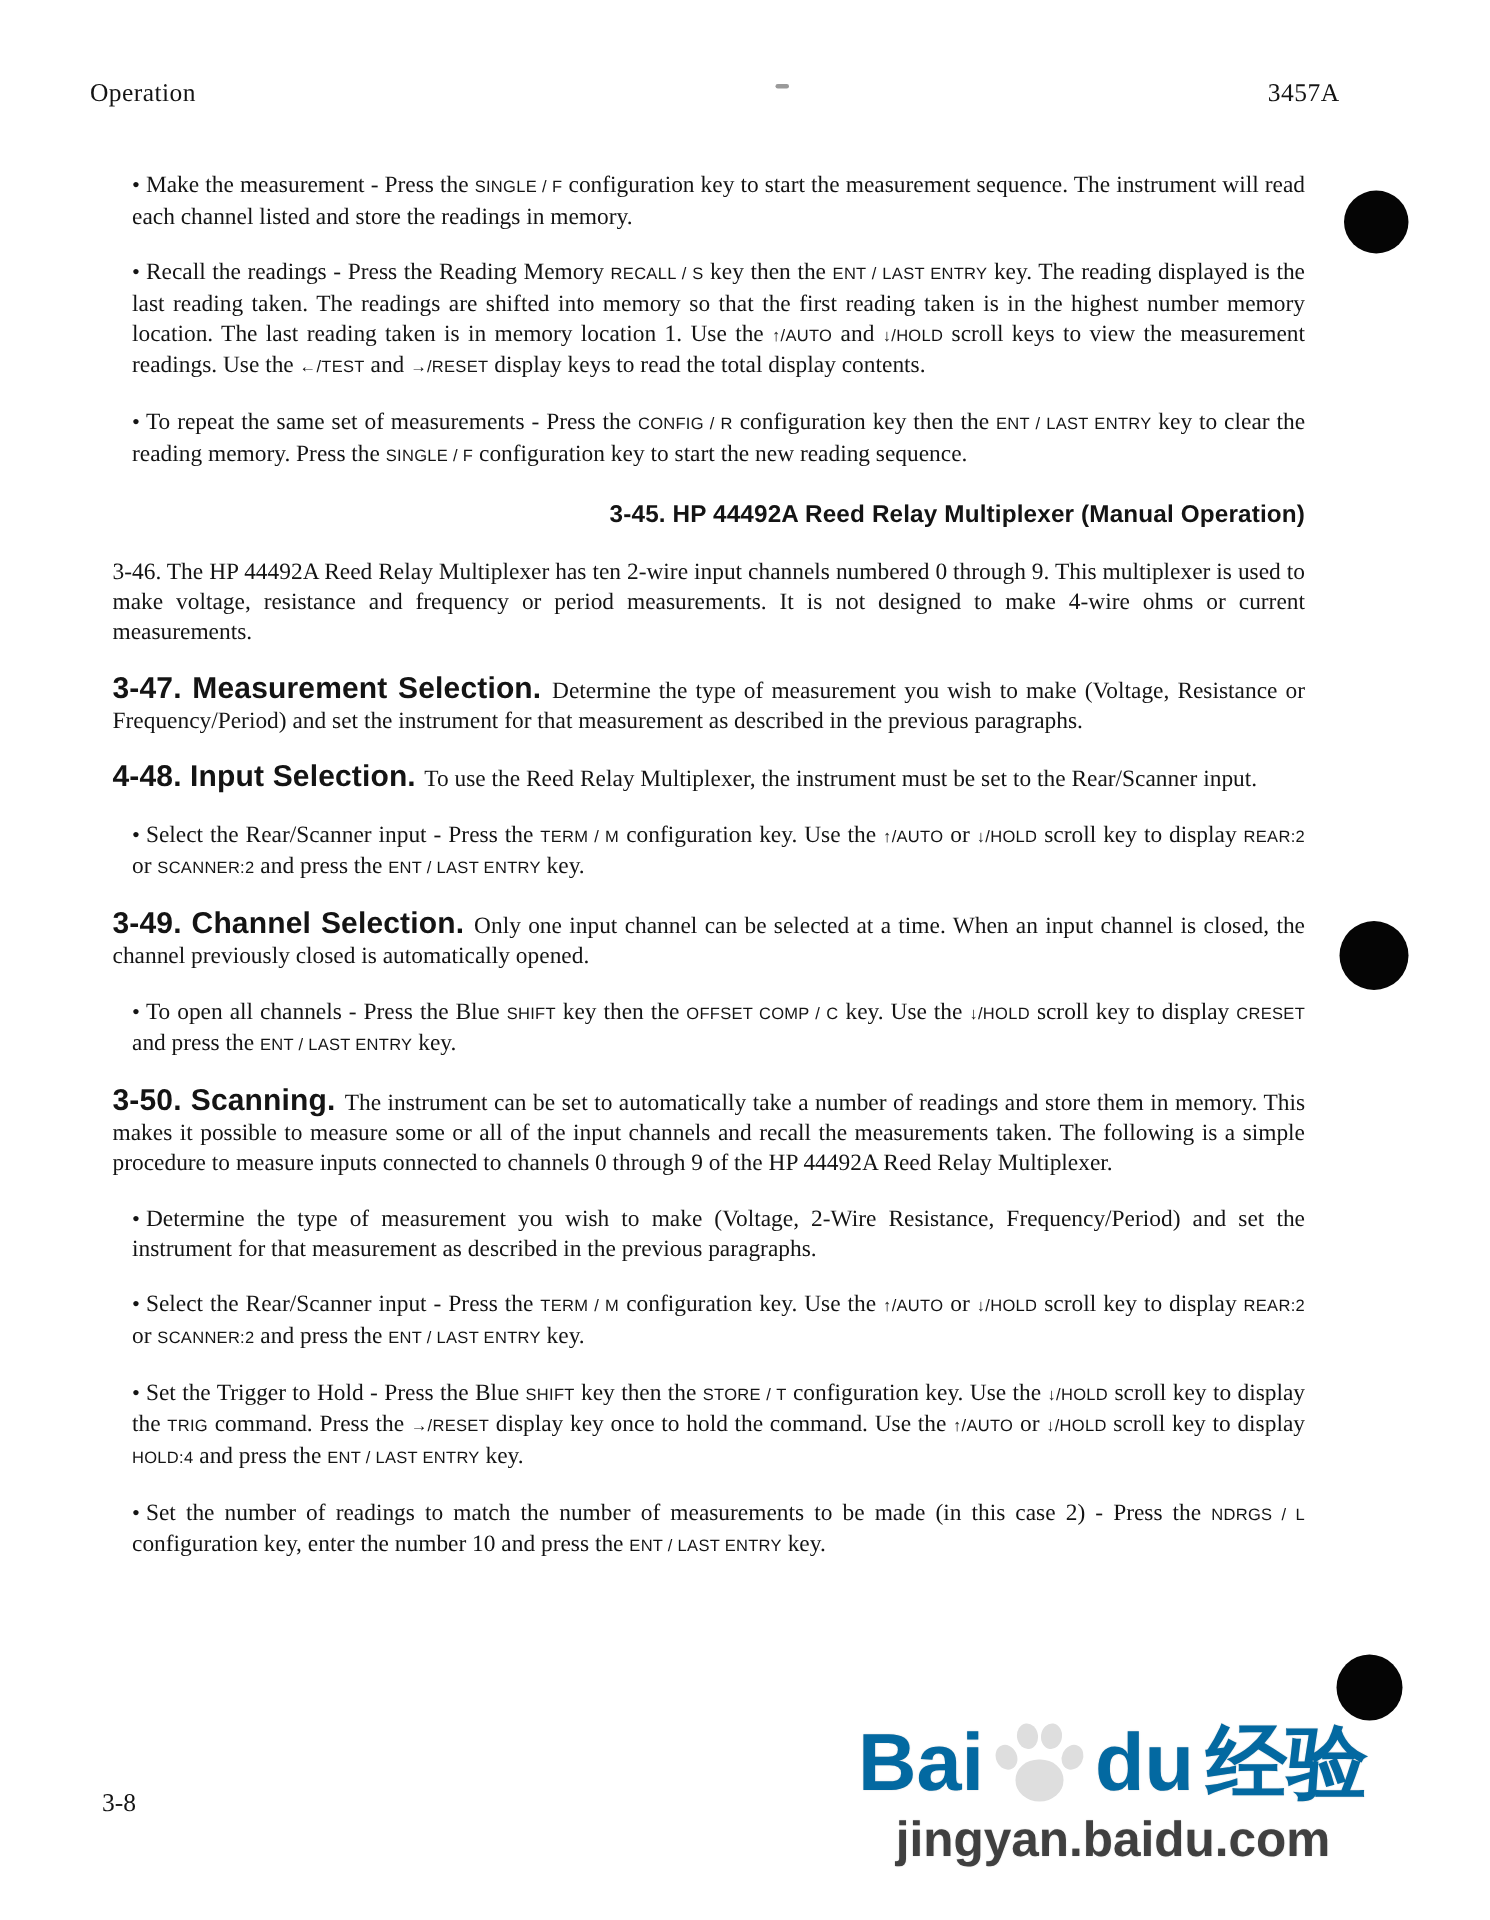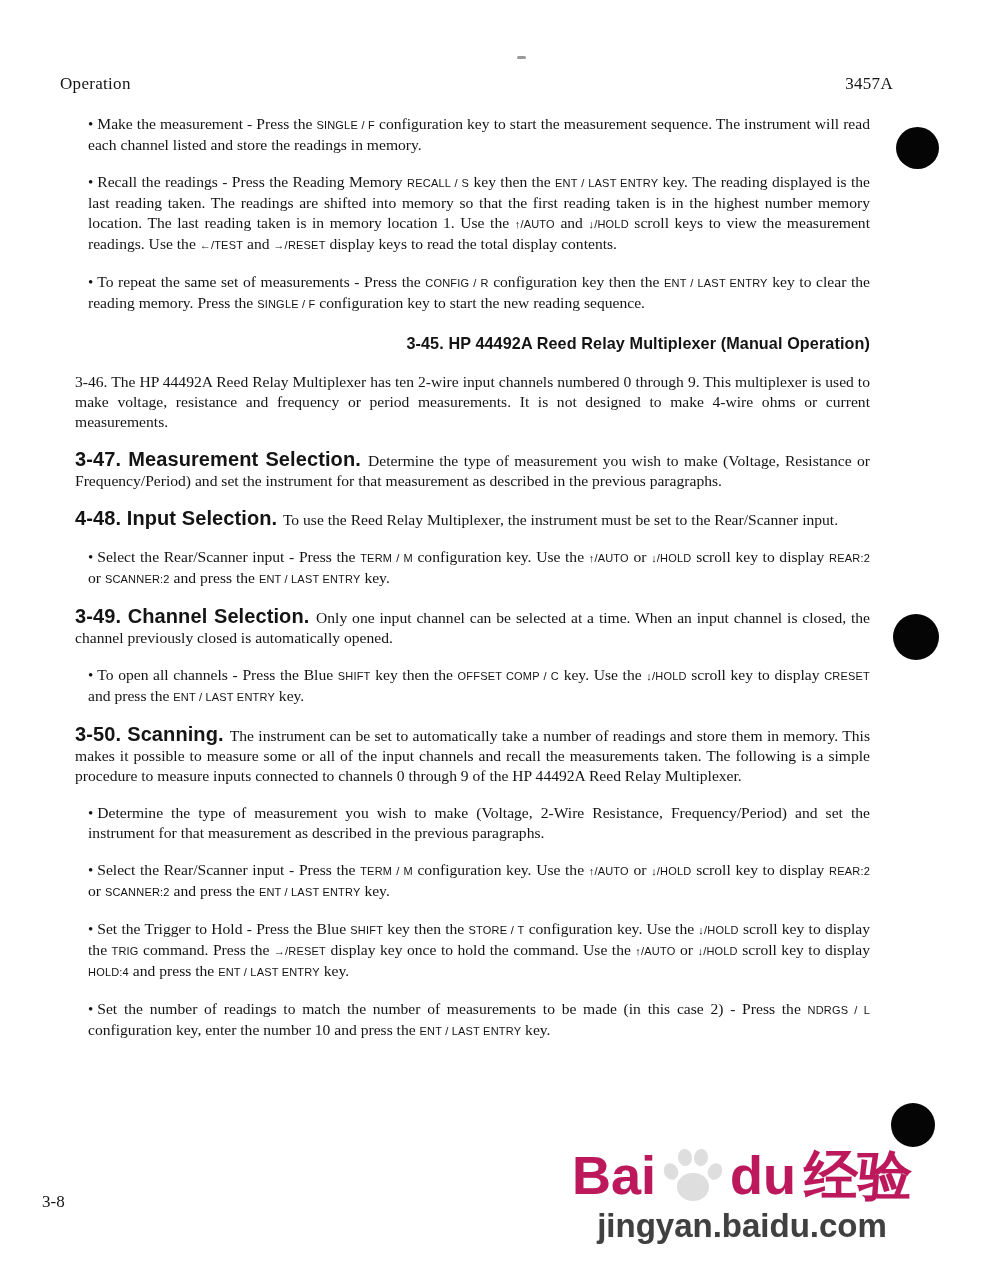--- a/index.html
+++ b/index.html
@@ -7,21 +7,21 @@
     width:993px; height:1280px;
     background:#ffffff;
     position:relative;
     font-family:"Liberation Serif", serif;
     color:#141414;
     overflow:hidden;
   }
   .page { position:absolute; inset:0; }
 
   .header {
-    position:absolute; top:74px; left:60px; right:100px;
+    position:absolute; top:52px; left:60px; right:100px;
     display:flex; justify-content:space-between; align-items:baseline;
     font-size:17px; letter-spacing:0.3px;
   }
   .header .hdr-right { font-size:17px; }
 
   .smudge {
     position:absolute; left:517px; top:56px;
     width:9px; height:3px; background:#9a9a9a; border-radius:2px;
   }
 
@@ -50,34 +50,34 @@
   }
 
   .punch-hole {
     position:absolute; background:#050505; border-radius:50%;
   }
   .hole-1 { left:896px; top:127px; width:43px; height:42px; }
   .hole-2 { left:893px; top:614px; width:46px; height:46px; }
   .hole-3 { left:891px; top:1103px; width:44px; height:44px; }
 
   .footer {
-    position:absolute; left:42px; top:1192px;
+    position:absolute; left:68px; top:1192px;
     font-size:17px;
   }
 
   .watermark {
     position:absolute; right:36px; top:1146px; width:430px;
     text-align:center; user-select:none;
     font-family:"Liberation Sans", sans-serif;
     color:#d9d9d9;
   }
   .wm-brand {
     display:flex; align-items:center; justify-content:center; gap:8px;
     font-weight:bold; font-size:54px; line-height:58px;
-    color:#be185d; text-shadow:0 0 1px #c8c8c8;
+    color:#0369a1; text-shadow:0 0 1px #c8c8c8;
   }
   .wm-url {
     font-weight:bold; font-size:33px; line-height:40px;
     color:#404040; text-shadow:0 0 1px #cccccc;
     margin-top:2px;
   }
   .paw { position:relative; width:58px; height:56px; display:inline-block; }
   .paw .pad {
     position:absolute; left:13px; top:26px; width:32px; height:28px;
     background:#dedede; border-radius:48% 48% 50% 50%;

